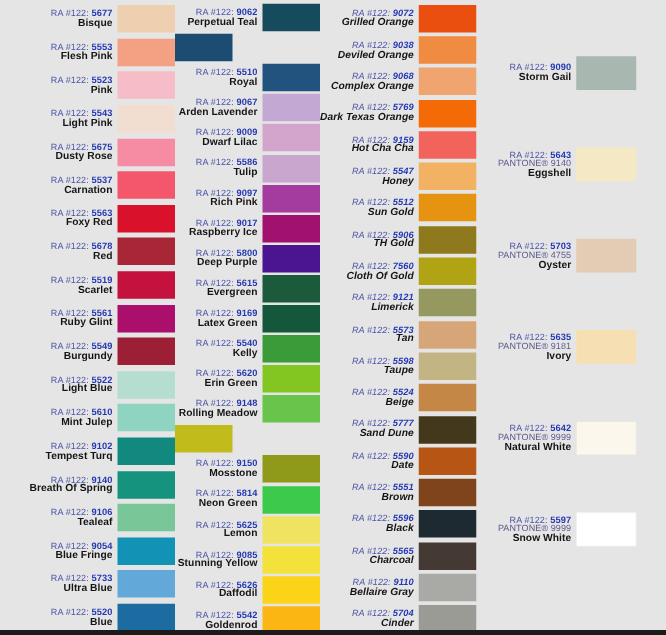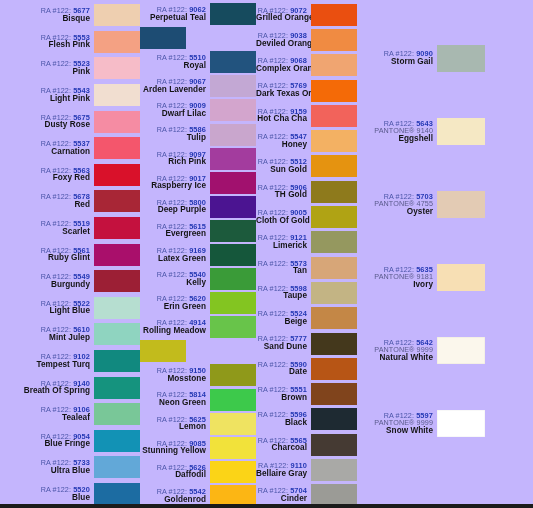--- a/index.html
+++ b/index.html
@@ -5,33 +5,33 @@
   html,body{margin:0;padding:0;}
   body{
     width:533px;height:508px;
     background:#ffffff;
     font-family:"Liberation Sans", sans-serif;
     overflow:hidden;
   }
   #card{
     position:relative;
     width:533px;height:508px;
-    background:#c4b5fd;
+    background:#e5e5e5;
     display:flex;
     box-sizing:border-box;
   }
   .column{
     display:flex;
     flex-direction:column;
     box-sizing:border-box;
     padding-top:2px;
   }
   .col-1{width:140px;}
   .col-2{width:116px;}
-  .col-3{width:101px;}
+  .col-3{width:125px;font-style:italic;}
   .col-4{width:128px;}
 
   .row{
     display:flex;
     align-items:center;
     box-sizing:border-box;
     width:100%;
   }
   .col-1 .row,.col-2 .row,.col-3 .row{height:26.6px;}
   .col-4 .row{height:33px;margin-top:40px;}
@@ -305,21 +305,21 @@
       </div>
       <div class="row">
         <div class="labels">
           <div class="code-line">RA #122: <span class="num">5620</span></div>
           <div class="name-line">Erin Green</div>
         </div>
         <div class="swatch" style="background: rgb(131, 197, 33);"></div>
       </div>
       <div class="row">
         <div class="labels">
-          <div class="code-line">RA #122: <span class="num">4914</span></div>
+          <div class="code-line">RA #122: <span class="num">9148</span></div>
           <div class="name-line">Rolling Meadow</div>
         </div>
         <div class="swatch" style="background: rgb(104, 196, 74);"></div>
       </div>
       <div class="row">
         <div class="swatch" style="background: rgb(194, 187, 28);"></div>
       </div>
       <div class="row">
         <div class="labels">
           <div class="code-line">RA #122: <span class="num">9150</span></div>
@@ -415,21 +415,21 @@
       </div>
       <div class="row">
         <div class="labels">
           <div class="code-line">RA #122: <span class="num">5906</span></div>
           <div class="name-line">TH Gold</div>
         </div>
         <div class="swatch" style="background: rgb(142, 122, 28);"></div>
       </div>
       <div class="row">
         <div class="labels">
-          <div class="code-line">RA #122: <span class="num">9005</span></div>
+          <div class="code-line">RA #122: <span class="num">7560</span></div>
           <div class="name-line">Cloth Of Gold</div>
         </div>
         <div class="swatch" style="background: rgb(176, 163, 20);"></div>
       </div>
       <div class="row">
         <div class="labels">
           <div class="code-line">RA #122: <span class="num">9121</span></div>
           <div class="name-line">Limerick</div>
         </div>
         <div class="swatch" style="background: rgb(149, 152, 95);"></div>

